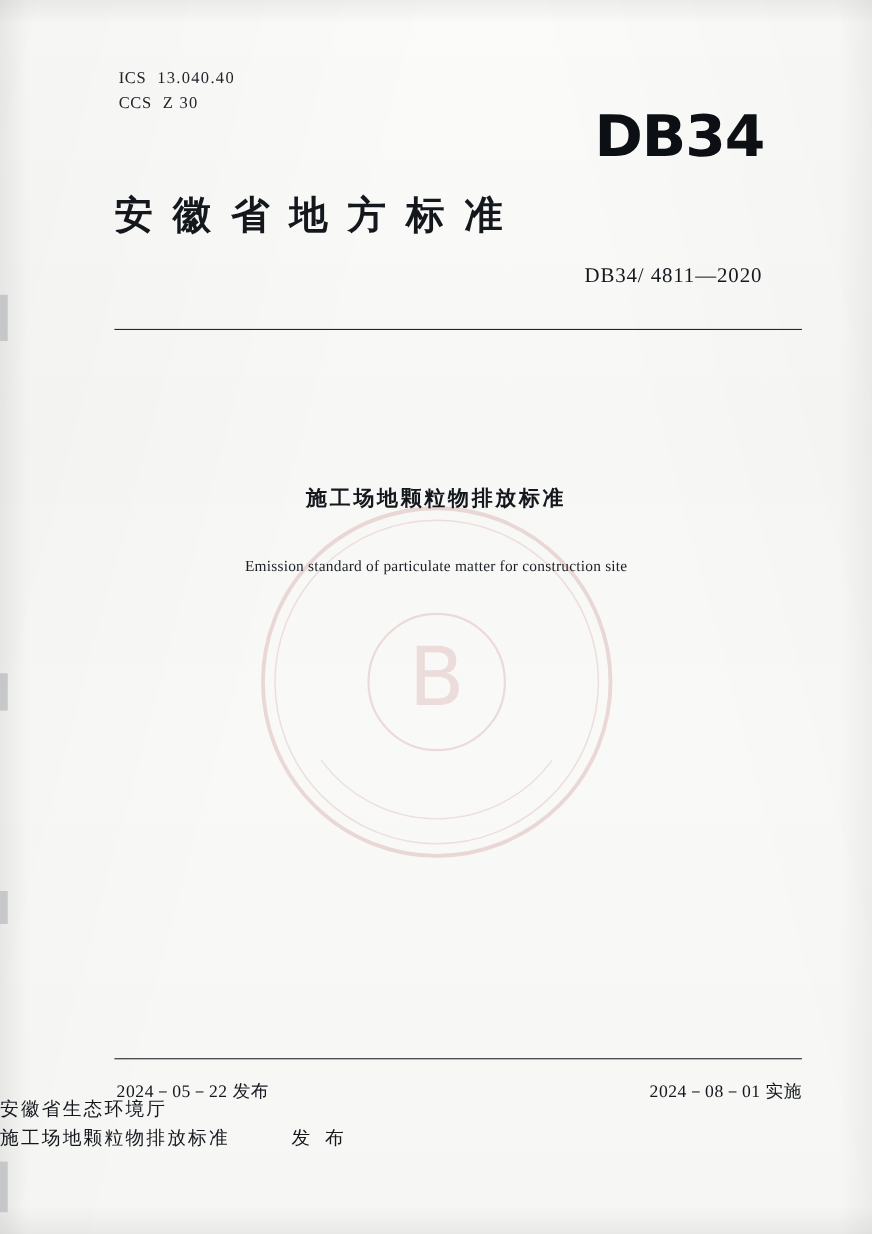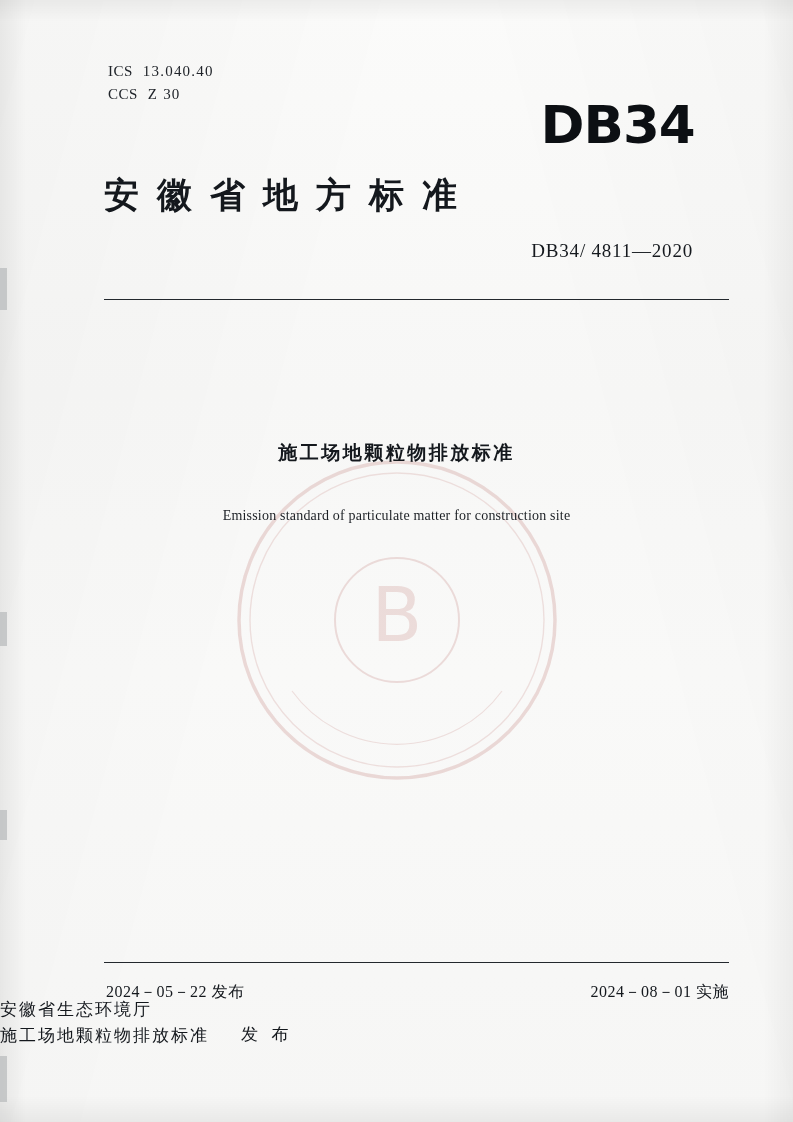--- a/index.html
+++ b/index.html
@@ -198,21 +198,21 @@
     line-height: 26px;
     letter-spacing: 2px;
     color: #14181d;
     text-align: left;
   }
   .publisher-verb {
     font-family: "DejaVu Sans", sans-serif;
     font-size: 17px;
     letter-spacing: 4px;
     color: #14181d;
-    margin-left: 32px;
+    margin-left: 56px;
     align-self: flex-end;
     padding-bottom: 2px;
   }
 </style>
 </head>
 <body>
 
 <div class="page">
 
   <div class="paper-shade"></div>

